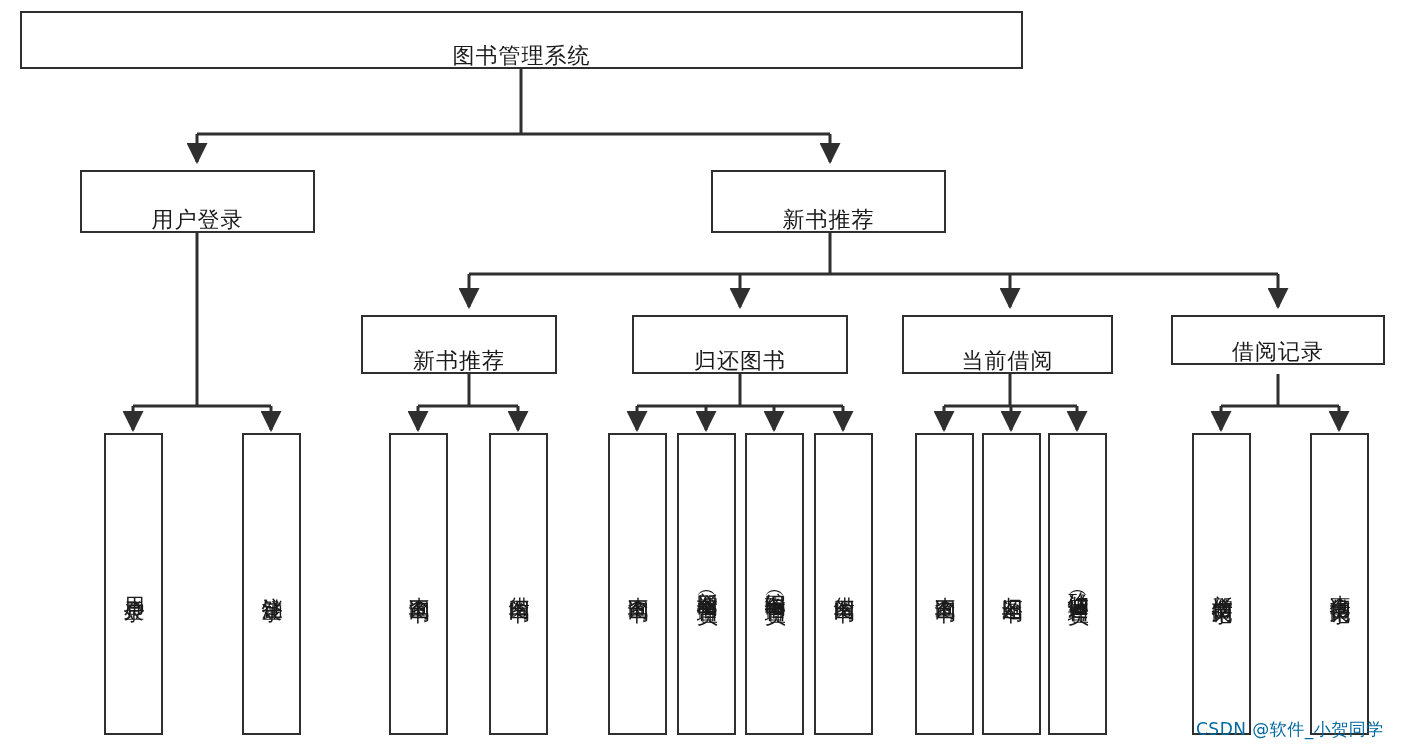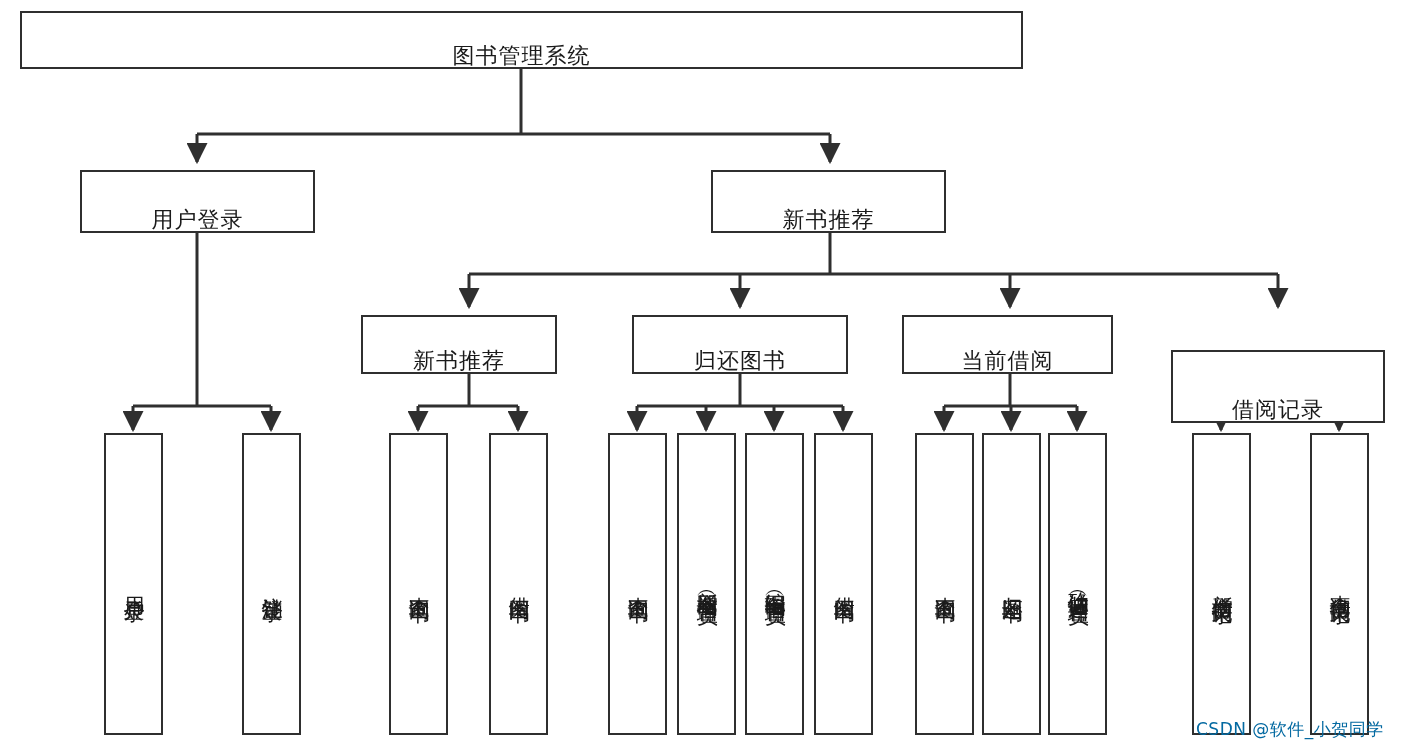--- a/index.html
+++ b/index.html
@@ -132,21 +132,21 @@
 
   <div class="node h" style="left:361px; top:315px; width:196px; height:59px;">
     <span class="lbl">新书推荐</span>
   </div>
   <div class="node h" style="left:632px; top:315px; width:216px; height:59px;">
     <span class="lbl">归还图书</span>
   </div>
   <div class="node h" style="left:902px; top:315px; width:211px; height:59px;">
     <span class="lbl">当前借阅</span>
   </div>
-  <div class="node h" style="left:1171px; top:315px; width:214px; height:73px;margin-top:35px;">
+  <div class="node h" style="left:1171px; top:315px; width:214px; height:50px;">
     <span class="lbl">借阅记录</span>
   </div>
 
   <div class="node v" style="left:104px; top:433px; width:59px; height:302px;">
     <span class="lbl">用户登录</span>
   </div>
   <div class="node v" style="left:242px; top:433px; width:59px; height:302px;">
     <span class="lbl">注销登录</span>
   </div>
 

